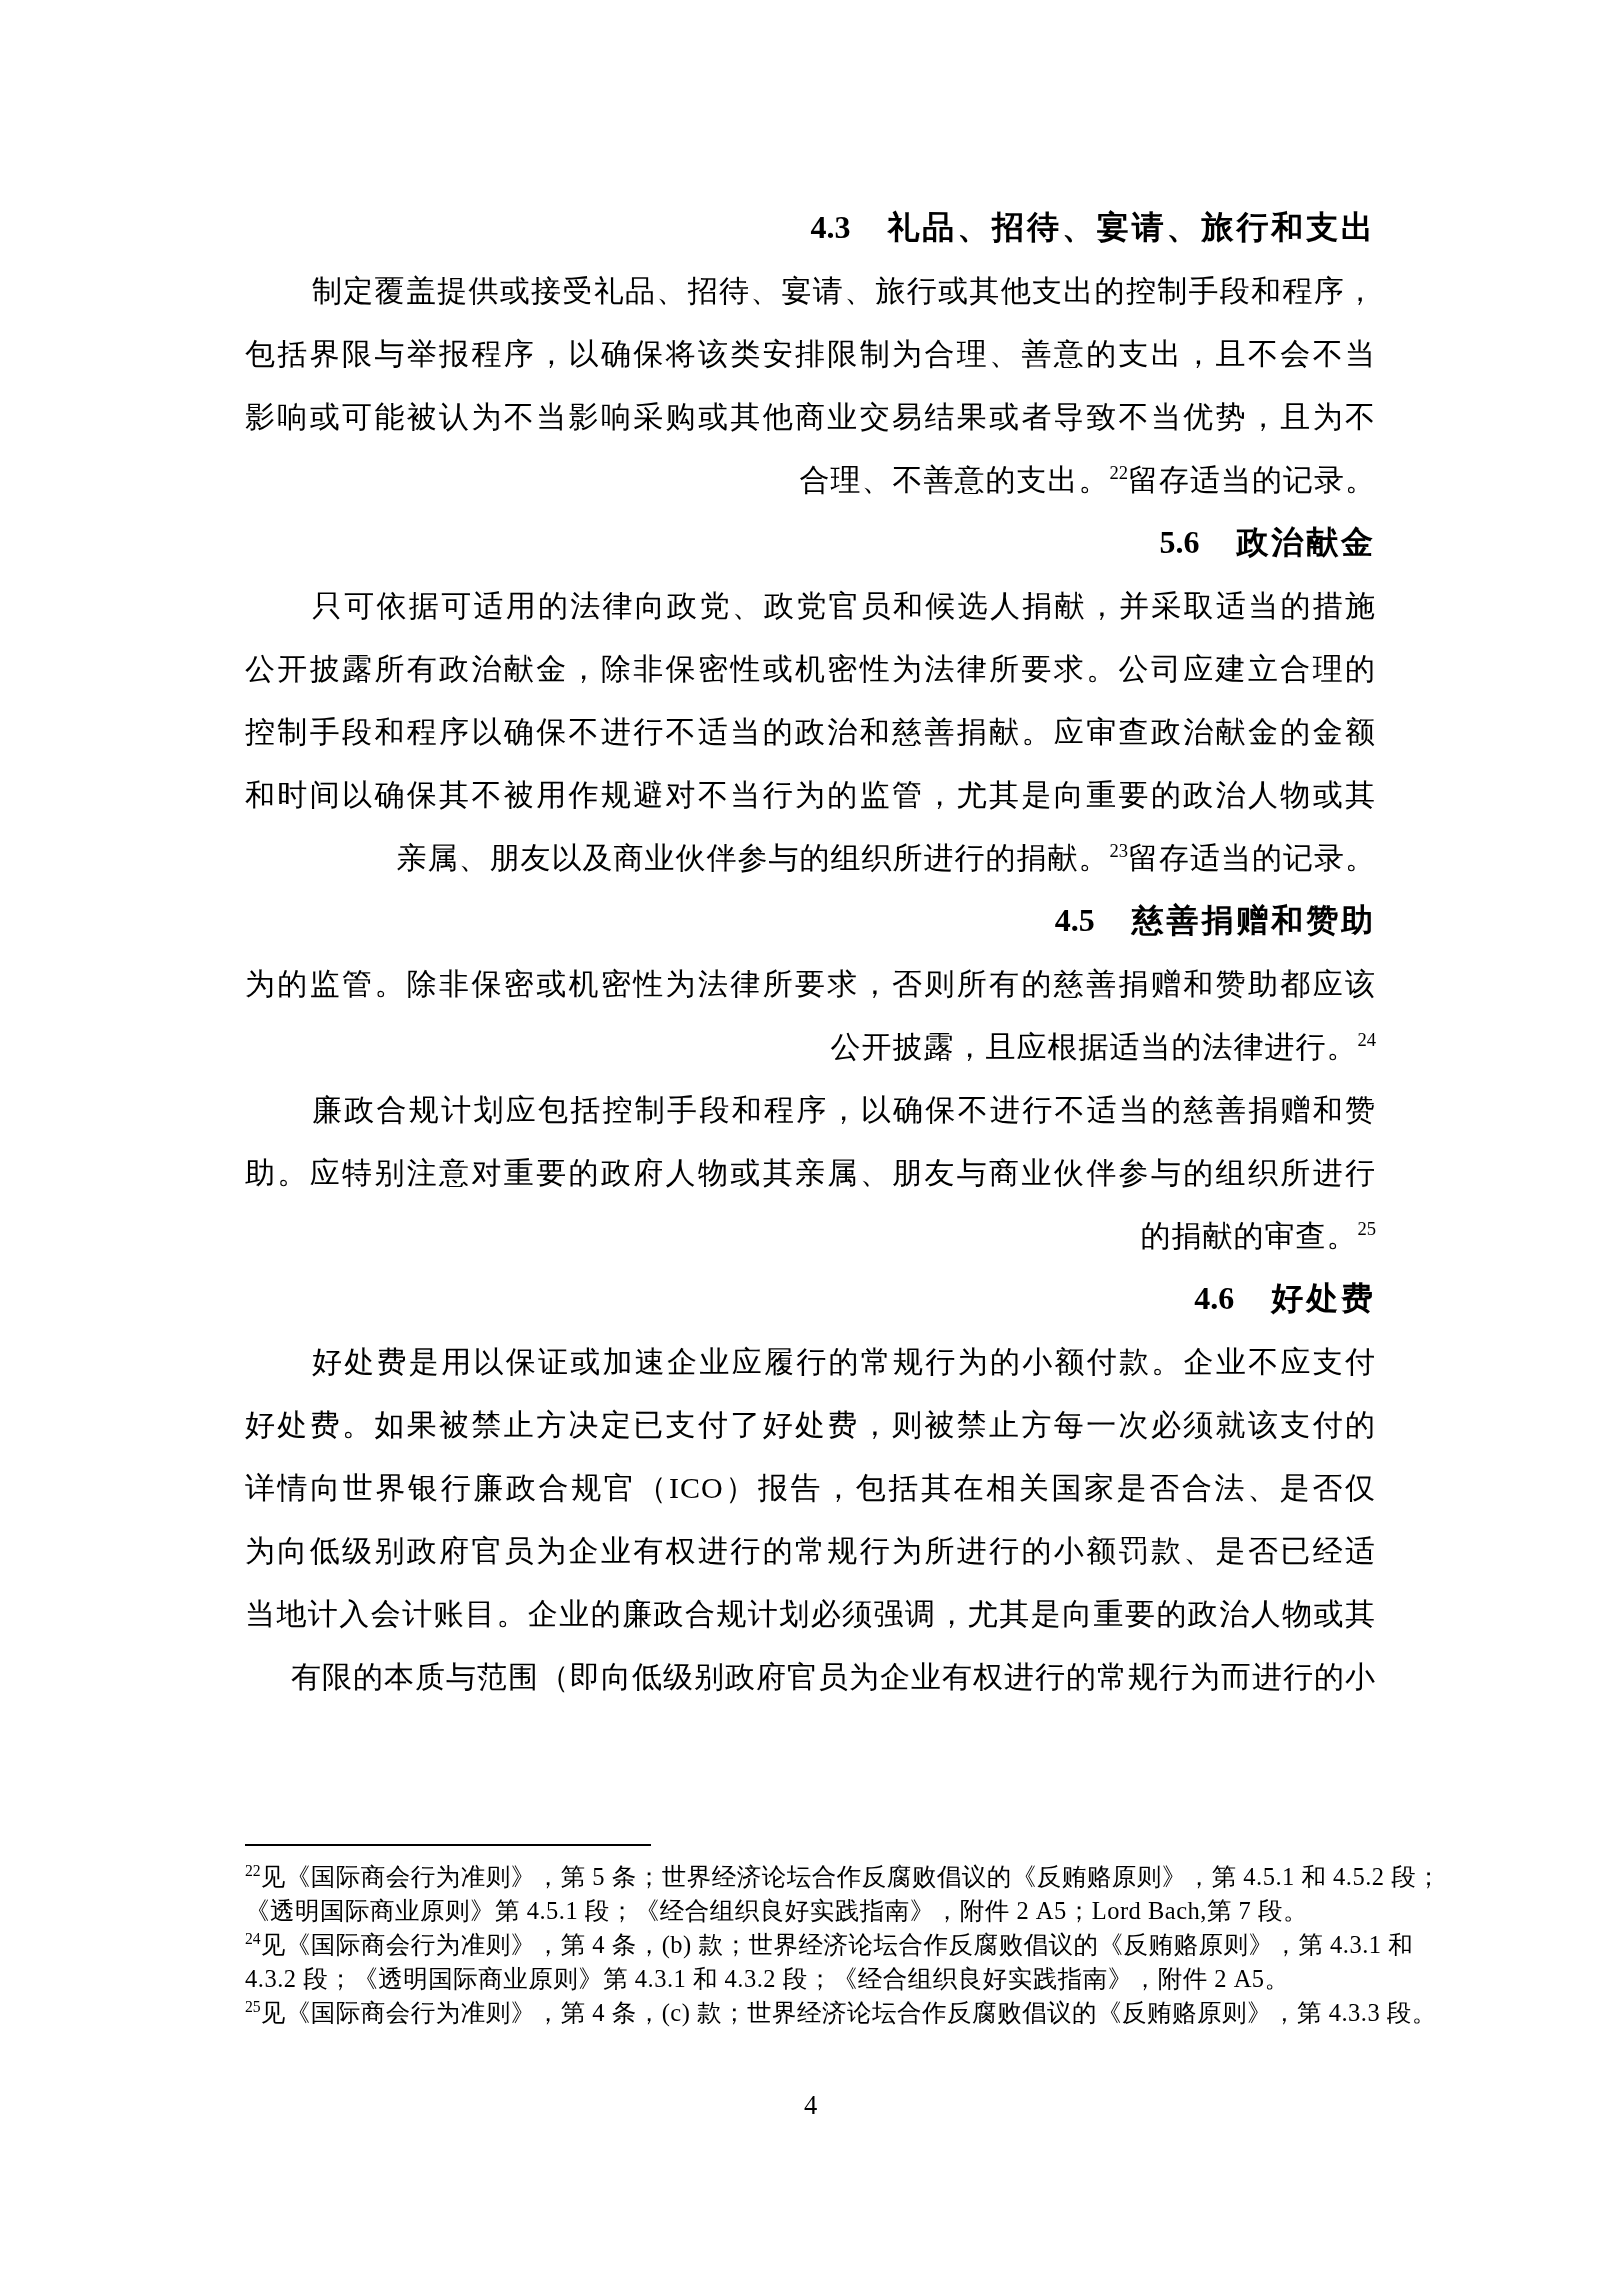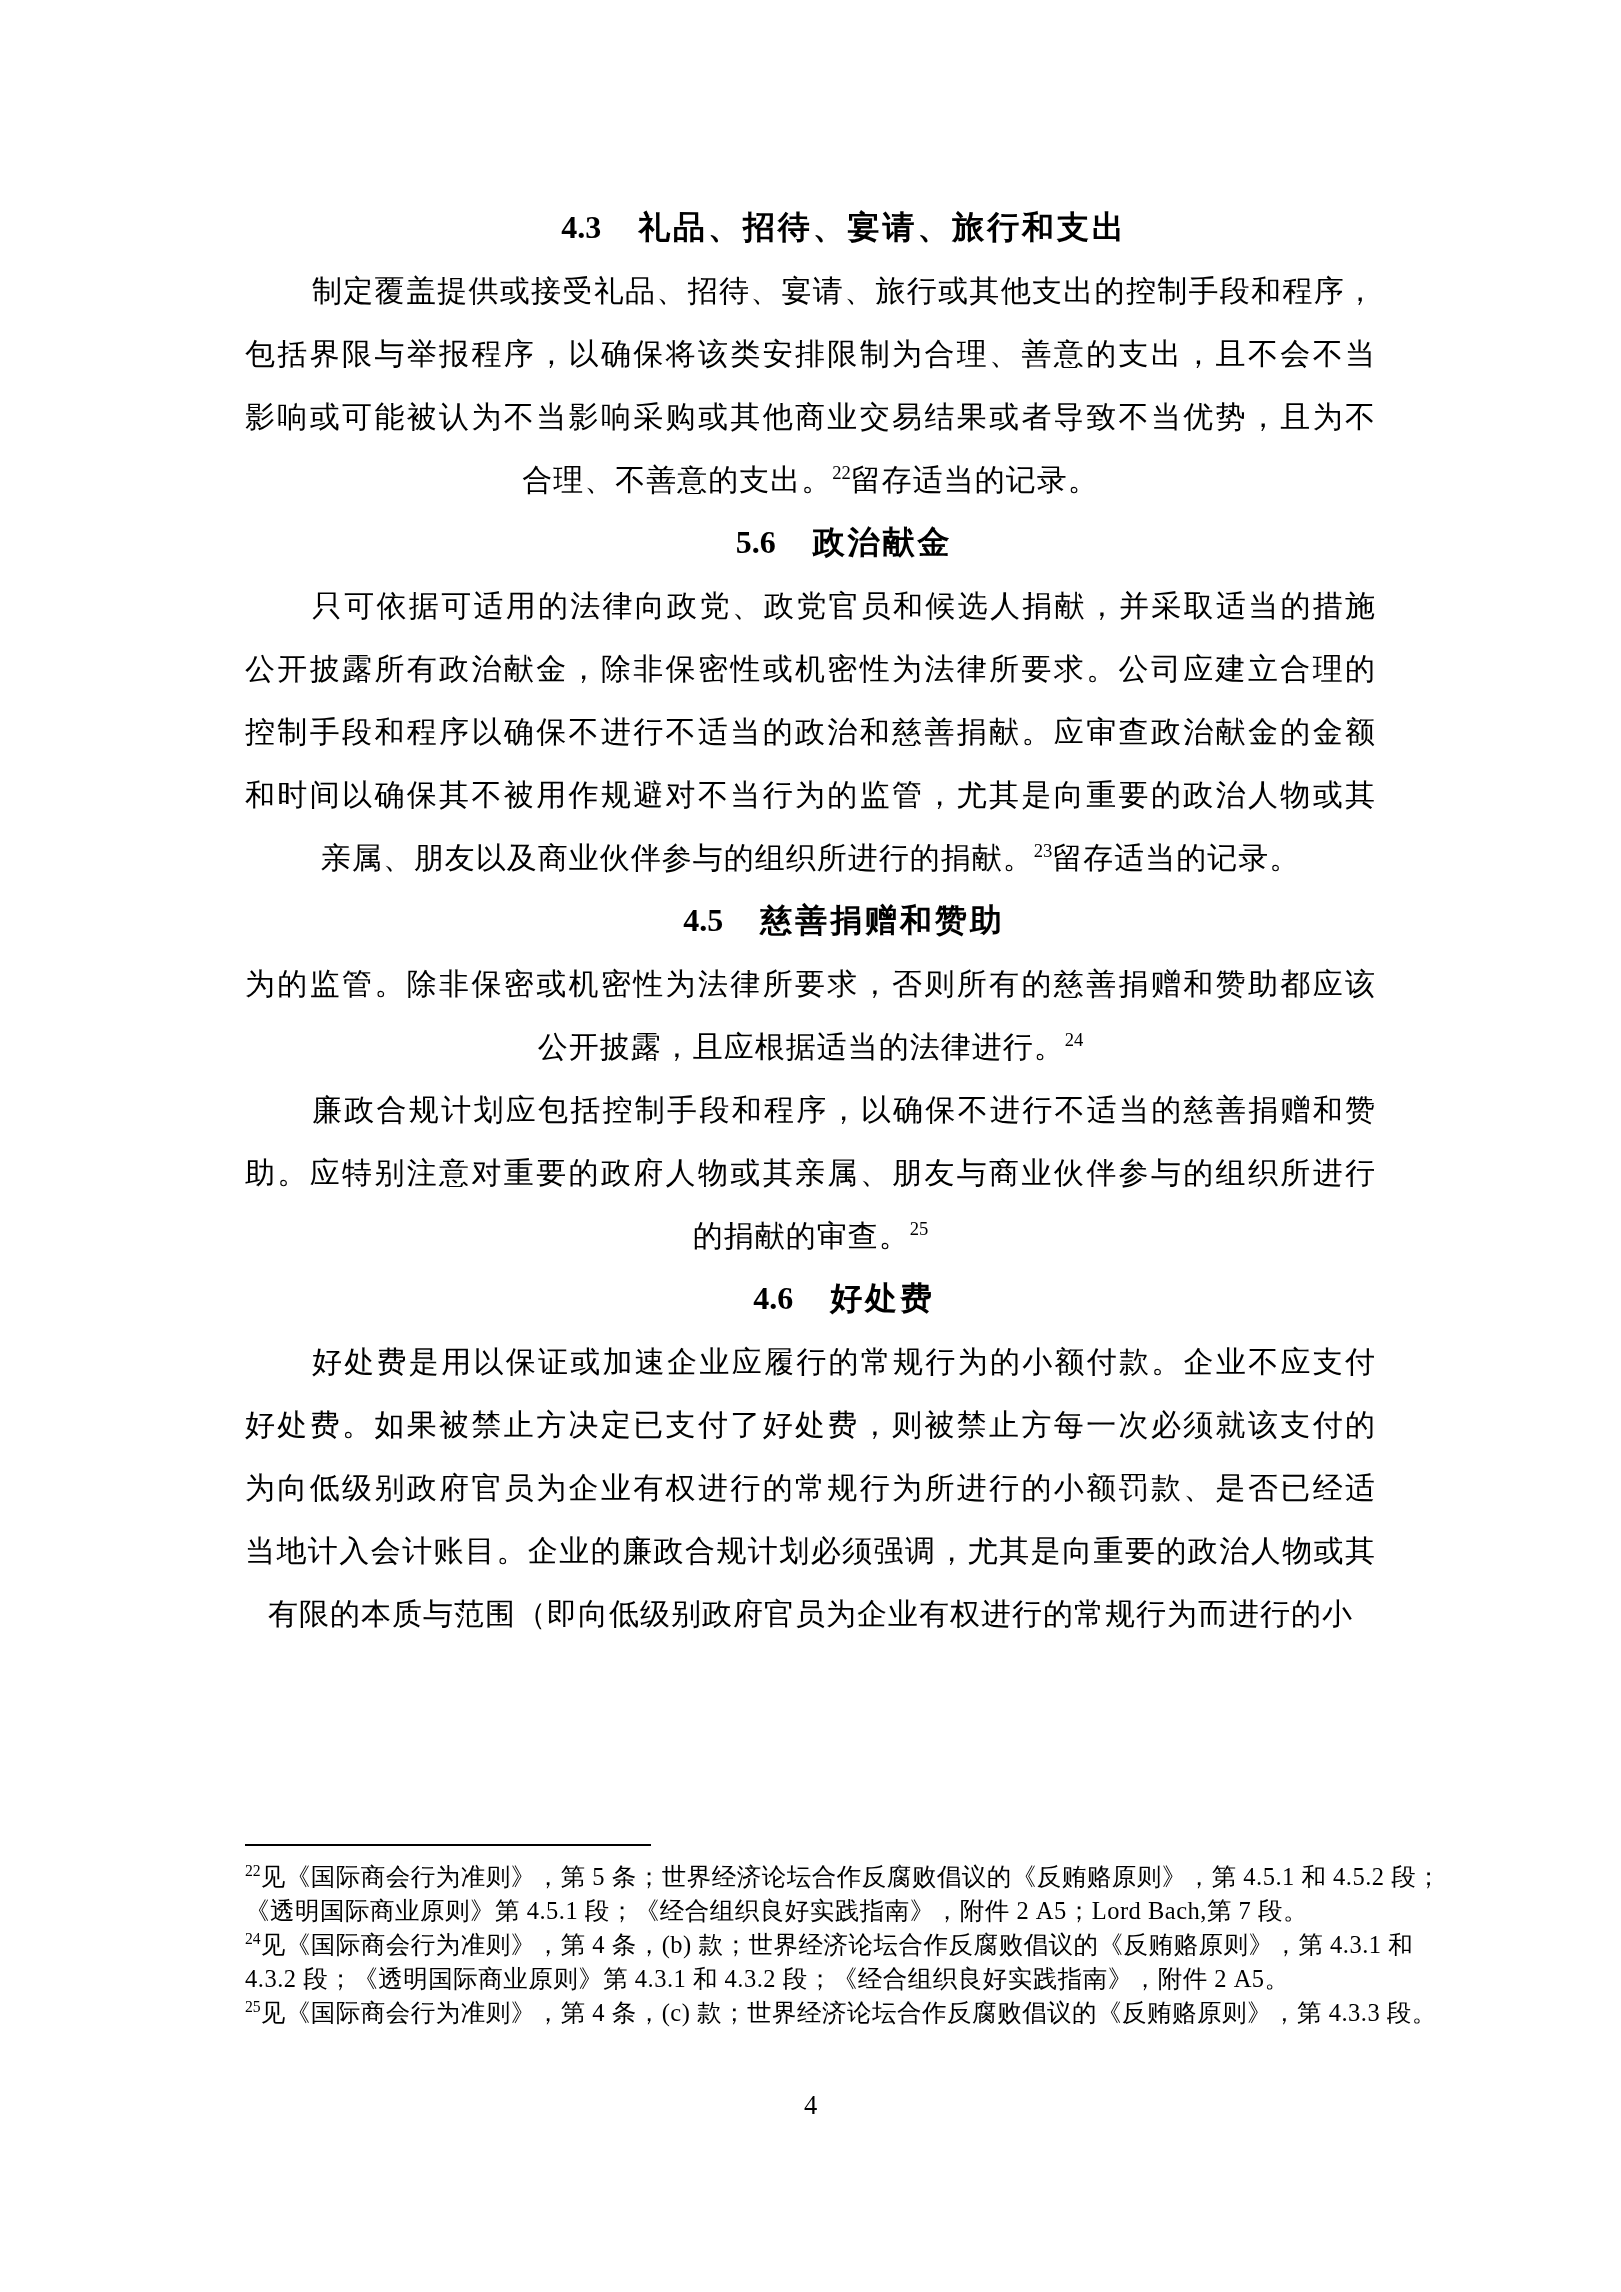--- a/index.html
+++ b/index.html
@@ -17,21 +17,21 @@
     position: absolute;
     left: 245px;
     top: 196px;
     width: 1131px;
   }
   .line {
     height: 63px;
     line-height: 63px;
     font-size: 30px;
     letter-spacing: 1px;
-    text-align: center;
+    text-align: right;
   }
   .line.j {
     text-align: justify;
     text-align-last: justify;
     text-justify: inter-ideograph;
   }
   .line.ind { padding-left: 67px; }
   .heading {
     font-weight: bold;
     font-size: 32px;
@@ -105,20 +105,21 @@
       </div>
       <div>
         <div class="line j ind"><span>廉政合规计划应包括控制手段和程序，以确保不进行不适当的慈善捐赠和赞</span></div>
         <div class="line j"><span>助。应特别注意对重要的政府人物或其亲属、朋友与商业伙伴参与的组织所进行</span></div>
         <div class="line"><span>的捐献的审查。</span><sup class="ref">25</sup></div>
       </div>
       <div class="line heading"><span class="hnum">4.6</span><span class="htitle">好处费</span></div>
       <div>
         <div class="line j ind"><span>好处费是用以保证或加速企业应履行的常规行为的小额付款。企业不应支付</span></div>
         <div class="line j"><span>好处费。如果被禁止方决定已支付了好处费，则被禁止方每一次必须就该支付的</span></div>
+        <div class="line j"><span>详情向世界银行廉政合规官（ICO）报告，包括其在相关国家是否合法、是否仅</span></div>
         <div class="line j"><span>为向低级别政府官员为企业有权进行的常规行为所进行的小额罚款、是否已经适</span></div>
         <div class="line j"><span>当地计入会计账目。企业的廉政合规计划必须强调，尤其是向重要的政治人物或其</span></div>
         <div class="line"><span>有限的本质与范围（即向低级别政府官员为企业有权进行的常规行为而进行的小</span></div>
       </div>
     </div>
   <div class="fn-separator"></div>
   <div class="footnotes">
       <div>
         <div class="fn-line"><sup class="ref">22</sup><span>见《国际商会行为准则》，第 5 条；世界经济论坛合作反腐败倡议的《反贿赂原则》，第 4.5.1 和 4.5.2 段；</span></div>
         <div class="fn-line"><span>《透明国际商业原则》第 4.5.1 段；《经合组织良好实践指南》，附件 2 A5；Lord Bach,第 7 段。</span></div>

